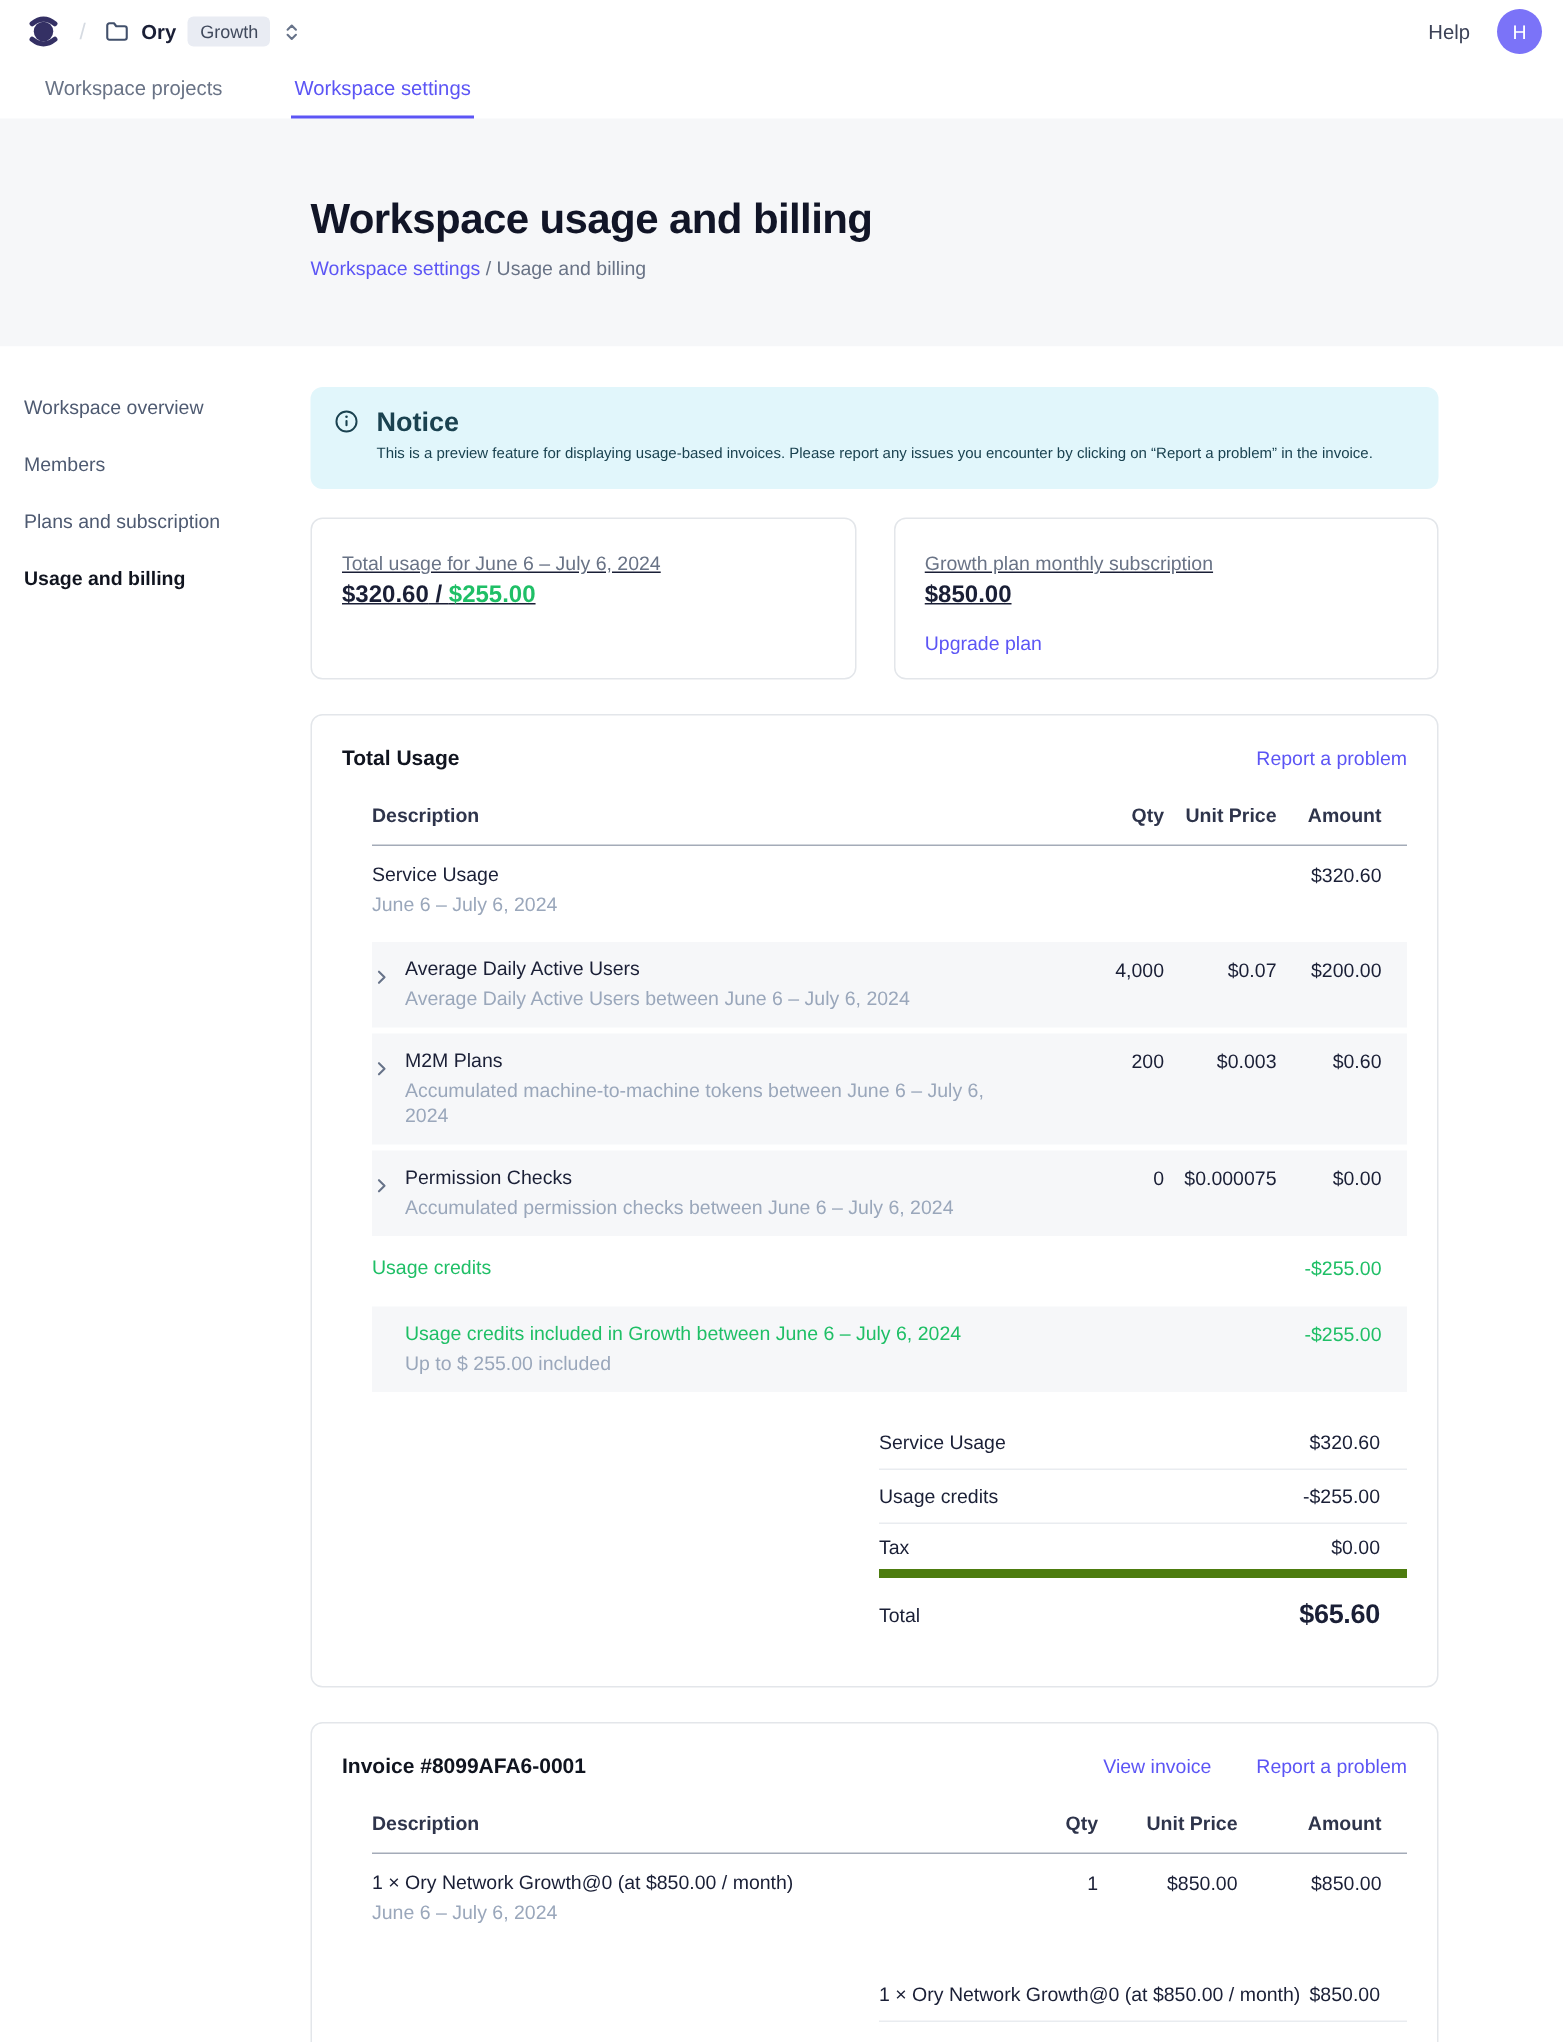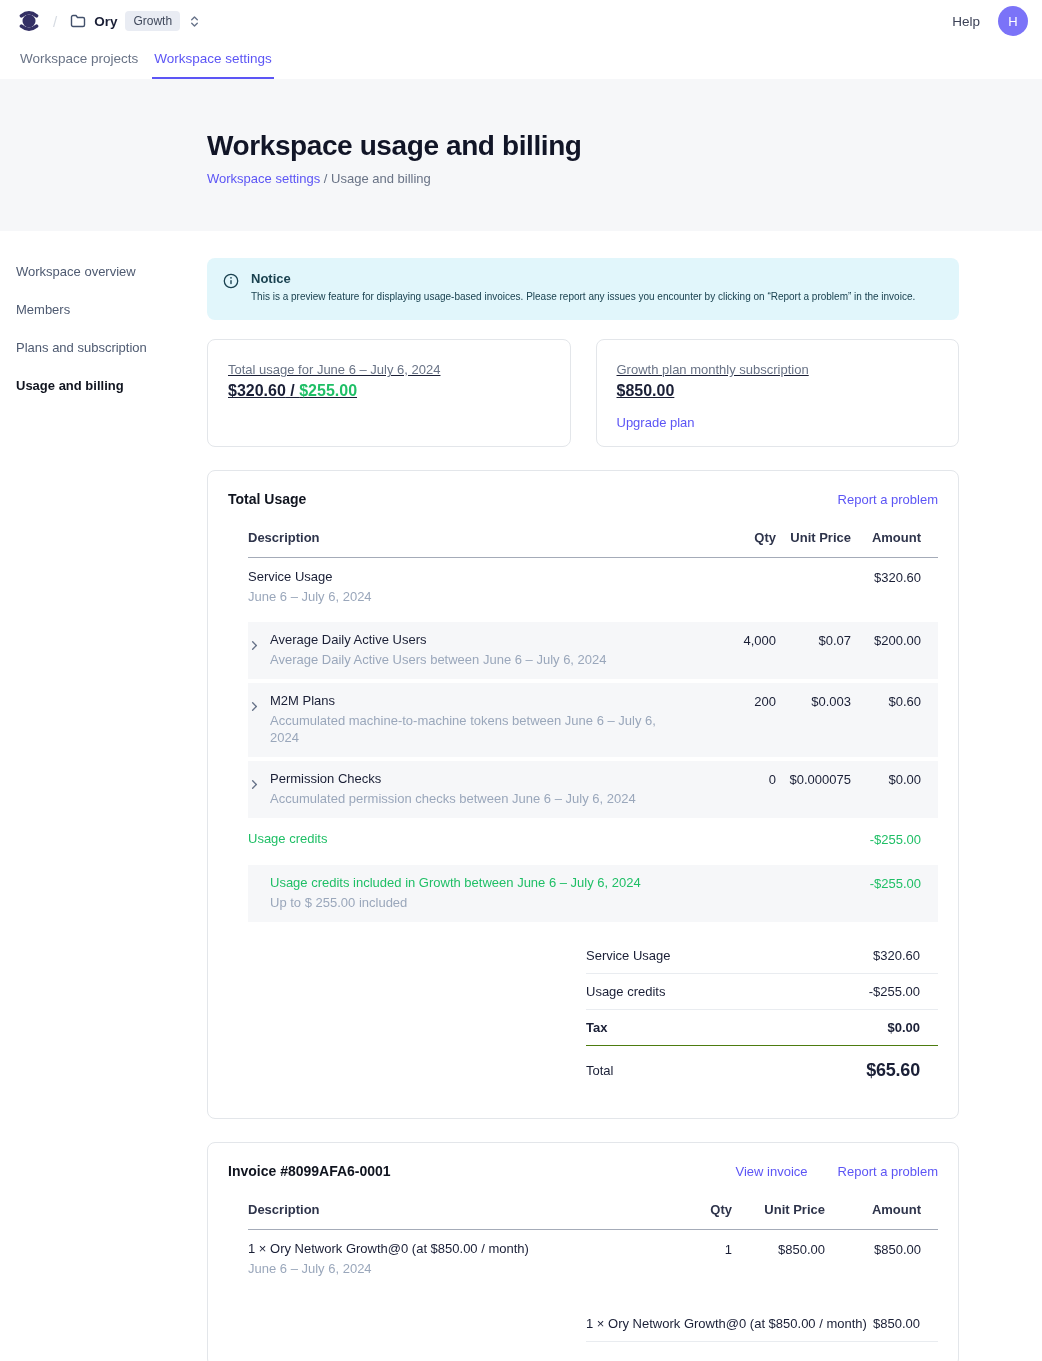--- a/index.html
+++ b/index.html
@@ -22,42 +22,42 @@
   .badge { background:#e9ecf3; color:#40495c; font-size:12px; line-height:1;
            padding:4px 8px; border-radius:4px; font-weight:500; }
   .updown-svg { width:13px; height:13px; color:#68748a; display:block; }
   .topbar-right { display:flex; align-items:center; gap:18px; }
   .help-link { font-size:13.5px; color:#3c4257; font-weight:500; cursor:pointer; }
   .avatar { width:30px; height:30px; border-radius:50%; background:#7b73f8; color:#fff;
             display:flex; align-items:center; justify-content:center; font-size:13px;
             font-weight:500; cursor:pointer; }
 
   
-  .tabs { display:flex; gap:12px; padding-left:18px; background:#fff; }
+  .tabs { display:flex; gap:44px; padding-left:28px; background:#fff; }
   .tab { font-size:13.5px; color:#697386; font-weight:500; padding:9px 2px 11px;
          cursor:pointer; border-bottom:2px solid transparent; }
   .tab.active { color:#5c55f5; border-bottom-color:#5c55f5; }
 
   
   .hero { background:#f6f7f9; height:152px; padding:51px 0 0 207px; }
   .hero-title { font-size:28px; font-weight:700; letter-spacing:-0.4px; color:#111527; }
   .hero-breadcrumb { margin-top:9px; font-size:13px; color:#697386; }
   .hero-breadcrumb .bc-link { color:#5c55f5; font-weight:500; cursor:pointer; }
 
   
   .main { display:flex; background:#fff; padding-bottom:16px; }
   .sidebar { width:207px; flex-shrink:0; padding:28px 0 0 16px; }
   .side-item { font-size:13px; color:#4e5a71; margin-bottom:13px; cursor:pointer; line-height:1; padding:6px 0; }
   .side-item.active { color:#10141f; font-weight:700; }
   .content { width:752px; padding-top:27px; }
 
   
   .notice { background:#e1f6fb; border-radius:8px; padding:13px 16px 15px; display:flex; gap:12px; color:#1a4250; }
   .info-svg { width:16px; height:16px; flex-shrink:0; margin-top:2px; display:block; }
-  .notice-title { font-size:13px; font-weight:700; }
+  .notice-title { font-size:18px; font-weight:700; }
   .notice-body { font-size:10px; line-height:1.6; margin-top:3px; }
 
   
   .cards-row { display:flex; gap:25px; margin-top:19px;text-decoration:underline; }
   .mini-card { flex:1; border:1px solid #e3e6ea; border-radius:8px; height:108px;
                padding:22px 20px; }
   .mini-label { font-size:13px; color:#697386; }
   .mini-value { font-size:16px; font-weight:600; margin-top:5px; color:#1a1f36; }
   .mini-value .credit { color:#1fbf66; }
   .upgrade-link { display:inline-block; margin-top:15px; font-size:13px; color:#5c55f5;
@@ -85,21 +85,21 @@
               cursor:pointer; display:block; }
   .chev-spacer { width:13px; flex-shrink:0; }
   .d-title { color:#1a1f36; line-height:1.25; }
   .d-sub { color:#9aa7bb; margin-top:4px; line-height:1.25; }
   .green { color:#1fbf66 !important; }
 
   
   .summary { margin-left:338px; margin-top:16px; }
   .s-row { display:flex; justify-content:space-between; align-items:center; height:36px;
            padding-right:18px; border-bottom:1px solid #e9ecf0; font-size:13px; }
-  .s-row.last { border-bottom:1px solid #4d7c0f;font-weight:bold; }
+  .s-row.last { border-bottom:6px solid #4d7c0f; }
   .s-total { display:flex; justify-content:space-between; align-items:center; height:48px;
              padding-right:18px; font-size:13px; }
   .s-total .val { font-size:18px; font-weight:700; letter-spacing:-0.2px; }
 </style>
 </head>
 <body>
 
 <div class="topbar">
   <div class="topbar-left">
     <svg class="logo-svg" viewBox="0 0 24 24">

